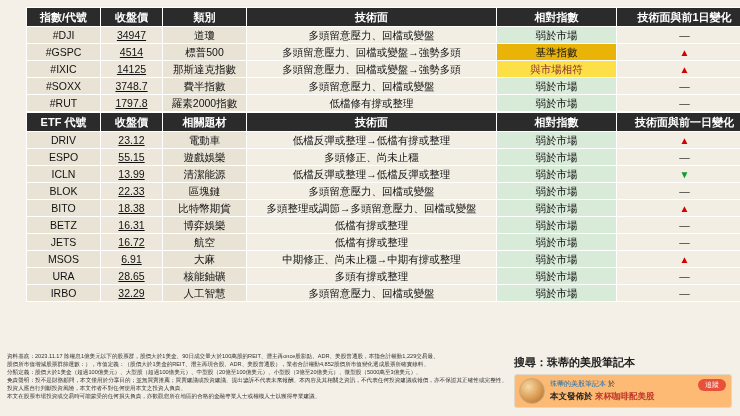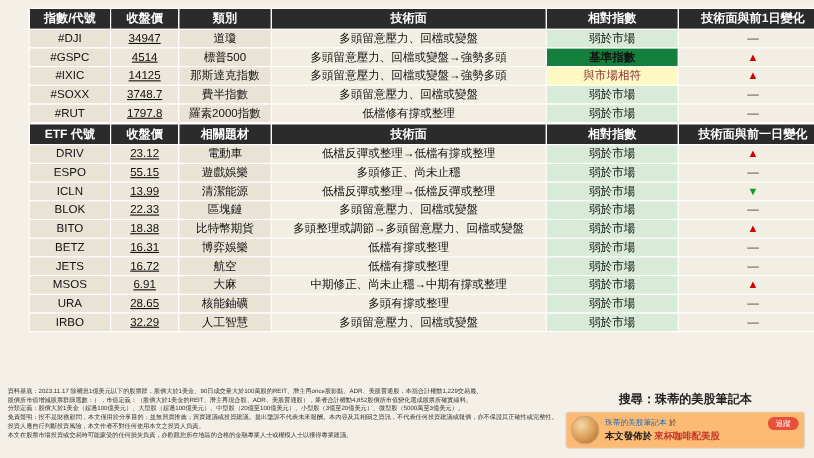--- a/index.html
+++ b/index.html
@@ -50,22 +50,22 @@
   }
   .tbl-wrap { padding-top: 7px; }
   .tbl-wrap.second { padding-top: 0px; }
 
   
   .c-name   { background: #e9e3d6; color: #111; }
   .c-price  { background: #ece7da; color: #111; text-decoration: underline; }
   .c-cat    { background: #e9e3d6; color: #111; }
   .c-tech   { background: #f2eee4; color: #111; }
   .c-rel-weak { background: #d8ead8; color: #111; }
-  .c-rel-base { background: #15803d; color: #111; font-weight: bold; }
-  .c-rel-match{ background: #fef9c3; color: #8a2f2f; }
+  .c-rel-base { background: #eab308; color: #111; font-weight: normal; }
+  .c-rel-match{ background: #fde047; color: #8a2f2f; }
   .c-chg    { background: #f2eee4; }
 
   .arrow-up { color: #d40000; font-size: 10px; line-height: 10px; }
   .arrow-dn { color: #0f9d2f; font-size: 10px; line-height: 10px; }
   .dash { color: #333; }
 
   
   .footer {
     position: absolute;
     left: 7px; top: 352px;
@@ -76,21 +76,21 @@
     text-align: justify;
   }
 
   .search-box {
     position: absolute;
     right: 8px; top: 352px;
     width: 218px;
     height: 56px;
   }
   .search-title {
-    text-align: center;
+    text-align: left;
     font-size: 11px;
     font-weight: bold;
     color: #222;
     padding: 3px 0 4px 0;
   }
   .author-row {
     display: flex;
     align-items: center;
     background: #fdba74;
     border: 1px solid #e0d8c8;

